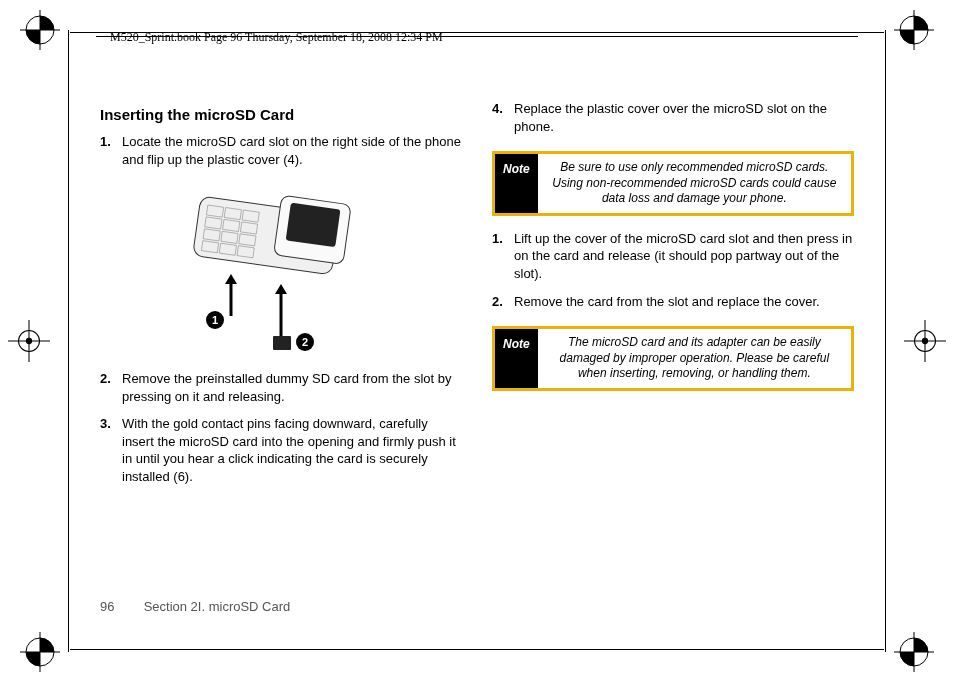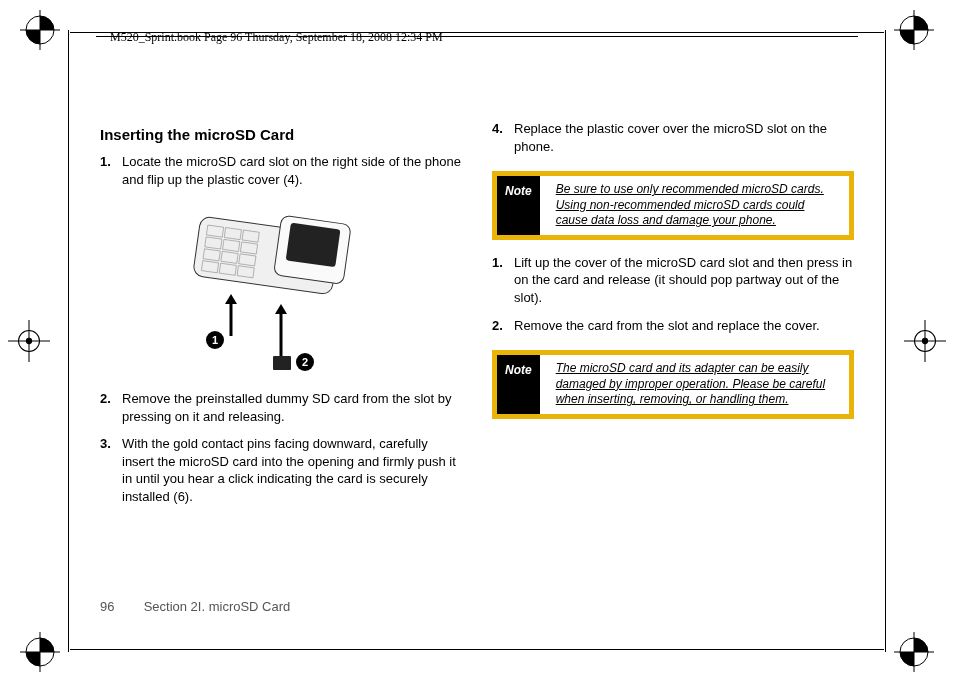--- a/index.html
+++ b/index.html
@@ -71,21 +71,20 @@
     left: 100px;
     right: 100px;
     bottom: 100px;
     display: flex;
     gap: 30px;
   }
   .col {
     flex: 1;
     display: flex;
     flex-direction: column;
-    margin-top: 20px;
   }
   h2 {
     font-size: 15px;
     font-weight: bold;
     margin-bottom: 10px;
     margin-top: 6px;
   }
   .step {
     display: flex;
     margin-bottom: 10px;
@@ -98,41 +97,41 @@
   }
   .step-text { flex: 1; }
   .figure {
     margin: 8px auto 14px auto;
     width: 220px;
     height: 170px;
     position: relative;
   }
   .figure svg { width: 100%; height: 100%; }
   .note-box {
-    border: 5px solid #eab308;
+    border: 3px solid #eab308;
     display: flex;
     margin: 6px 0 14px 0;
     font-size: 12px;
     font-style: italic;
     line-height: 1.3;
-    text-decoration: underline;
   }
   .note-label {
     background: #000;
     color: #fff;
     padding: 8px 8px;
     font-weight: bold;
     font-style: italic;
     font-size: 12px;
     display: flex;
     align-items: flex-start;
   }
   .note-text {
-    padding: 6px 16px;
+    padding: 6px 8px;
     flex: 1;
+    text-align: center;
   }
   .footer {
     position: absolute;
     bottom: 68px;
     left: 100px;
     font-size: 13px;
     color: #555;
   }
   .footer .pg {
     display: inline-block;

